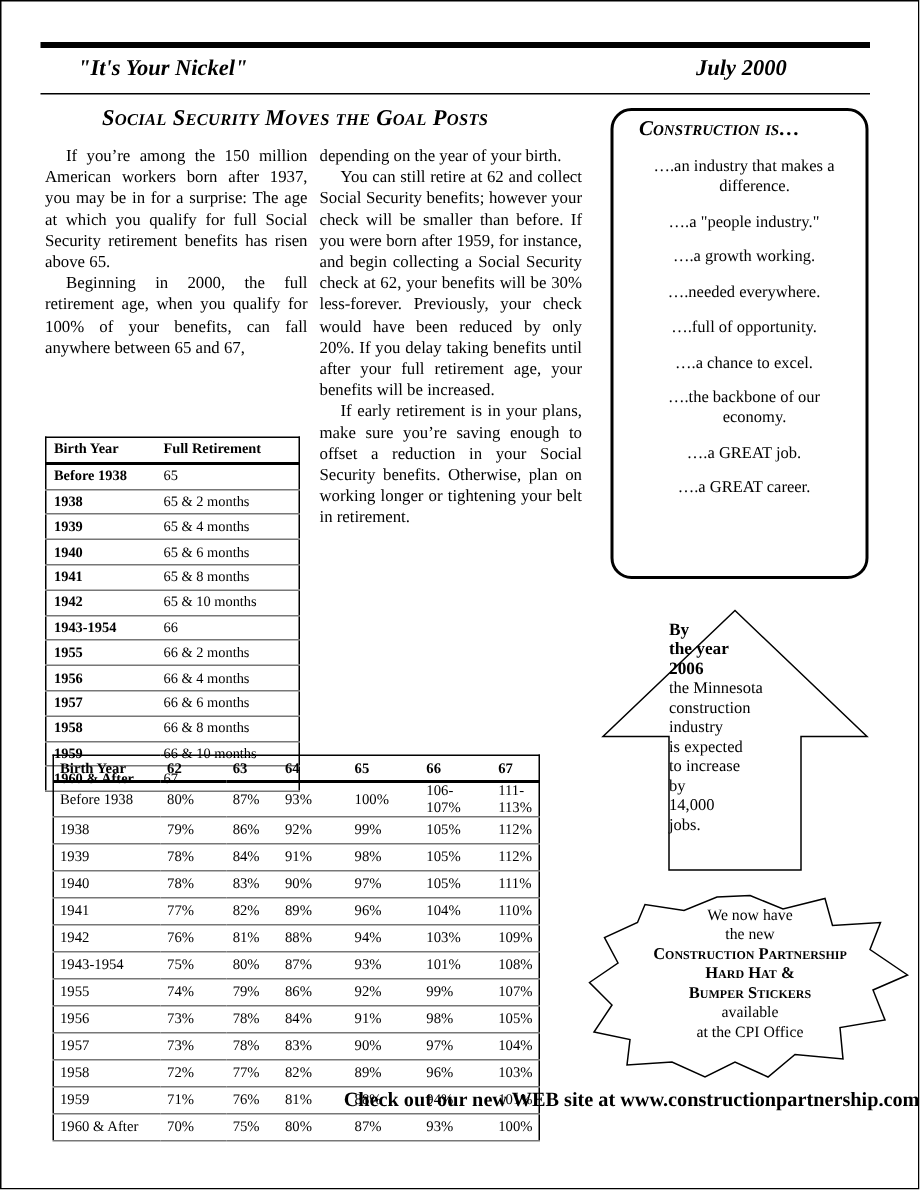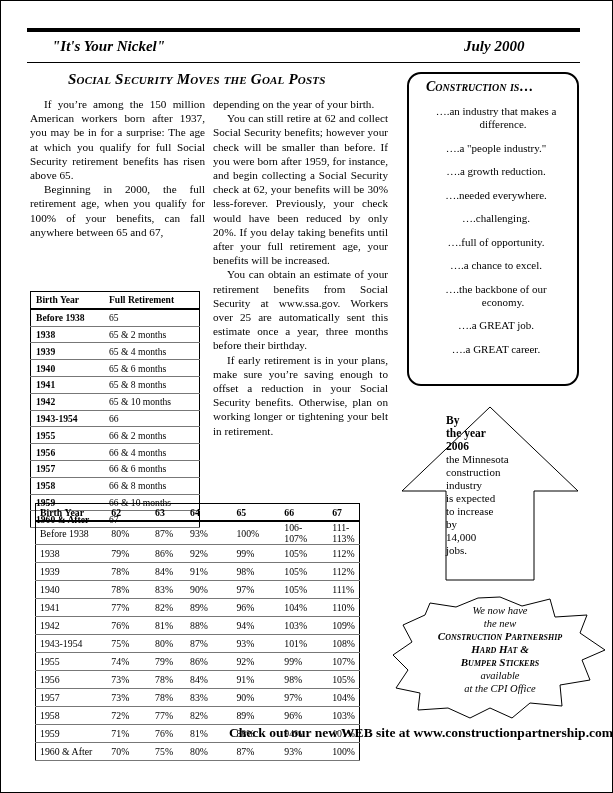--- a/index.html
+++ b/index.html
@@ -32,21 +32,21 @@
   .box { position: absolute; left: 407px; top: 72px; width: 168px; height: 310px; border: 2px solid #000; border-radius: 14px; }
   .box-title { position: absolute; left: 426px; top: 79px; font-size: 14px; font-style: italic; font-weight: bold; font-variant: small-caps; }
   .box-list { position: absolute; left: 421px; top: 105px; width: 150px; font-size: 11px; line-height: 13px; }
   .box-list .item { margin-bottom: 10.5px; text-align: center; }
   .box-list .cont { padding-left: 14px; display: block; }
 
   .arrow-svg { position: absolute; left: 0; top: 0; }
   .arrow-text { position: absolute; left: 446px; top: 414px; width: 88px; text-align: left; font-size: 11px; line-height: 13px; }
   .arrow-text .b { font-weight: bold; font-size: 11.5px; }
 
-  .burst-text { position: absolute; left: 410px; top: 604px; width: 180px; text-align: center; font-size: 10.5px; line-height: 13px; font-style: italic; }
+  .burst-text { position: absolute; left: 410px; top: 604px; width: 180px; text-align: center; font-size: 10.5px; line-height: 13px; }
   .burst-text .sc { font-weight: bold; font-variant: small-caps; font-size: 11px; }
 
   .footer { position: absolute; left: 0; top: 725px; width: 613px; text-align: right; font-size: 13.5px; font-weight: bold; }
 </style>
 </head>
 <body>
 
 <div class="page"></div>
 <div class="rule-thick"></div>
 <div class="masthead-title">"It's Your Nickel"</div>
@@ -56,21 +56,20 @@
 <div class="headline">Social Security Moves the Goal Posts</div>
 
 <div class="col col1">
   <p>If you’re among the 150 million American workers born after 1937, you may be in for a surprise: The age at which you qualify for full Social Security retirement benefits has risen above 65.</p>
   <p>Beginning in 2000, the full retirement age, when you qualify for 100% of your benefits, can fall anywhere between 65 and 67,</p>
 </div>
 
 <div class="col col2">
   <p class="cont">depending on the year of your birth.</p>
   <p>You can still retire at 62 and collect Social Security benefits; however your check will be smaller than before. If you were born after 1959, for instance, and begin collecting a Social Security check at 62, your benefits will be 30% less-forever. Previously, your check would have been reduced by only 20%. If you delay taking benefits until after your full retirement age, your benefits will be increased.</p>
-  <p>You can obtain an estimate of your retirement benefits from Social Security at www.ssa.gov. Workers over 25 are automatically sent this estimate once a year, three months before their birthday.</p>
   <p>If early retirement is in your plans, make sure you’re saving enough to offset a reduction in your Social Security benefits. Otherwise, plan on working longer or tightening your belt in retirement.</p>
 </div>
 
 <table class="fr-table">
   <thead>
     <tr>
       <th>Birth Year</th>
       <th>Full Retirement</th>
     </tr>
   </thead>
@@ -261,23 +260,22 @@
         <td>100%</td>
       </tr>
     </tbody>
 </table>
 
 <div class="box"></div>
 <div class="box-title">Construction is…</div>
 <div class="box-list" id="box-list">
     <div class="item"><span>….an industry that makes a</span><span class="cont">difference.</span></div>
     <div class="item"><span>….a "people industry."</span></div>
-    <div class="item"><span>….a growth reduction.</span></div>
+    <div class="item"><span>….a growth working.</span></div>
     <div class="item"><span>….needed everywhere.</span></div>
-    <div class="item"><span>….challenging.</span></div>
     <div class="item"><span>….full of opportunity.</span></div>
     <div class="item"><span>….a chance to excel.</span></div>
     <div class="item"><span>….the backbone of our</span><span class="cont">economy.</span></div>
     <div class="item"><span>….a GREAT job.</span></div>
     <div class="item"><span>….a GREAT career.</span></div>
   </div>
 
 <svg class="arrow-svg" width="613" height="793">
   <polygon points="490,407 578,491 534,491 534,580 446,580 446,491 402,491" fill="#fff" stroke="#000" stroke-width="1"></polygon>
   <polygon points="500,597 522,606 550,599 555,617 587,615 580,633 605,650 582,660 590,680 560,685 562,706 530,703 512,718 490,708 470,718 448,708 418,710 420,693 396,688 408,670 393,655 412,642 403,625 425,615 430,603 456,607 478,598" fill="#fff" stroke="#000" stroke-width="1"></polygon>

